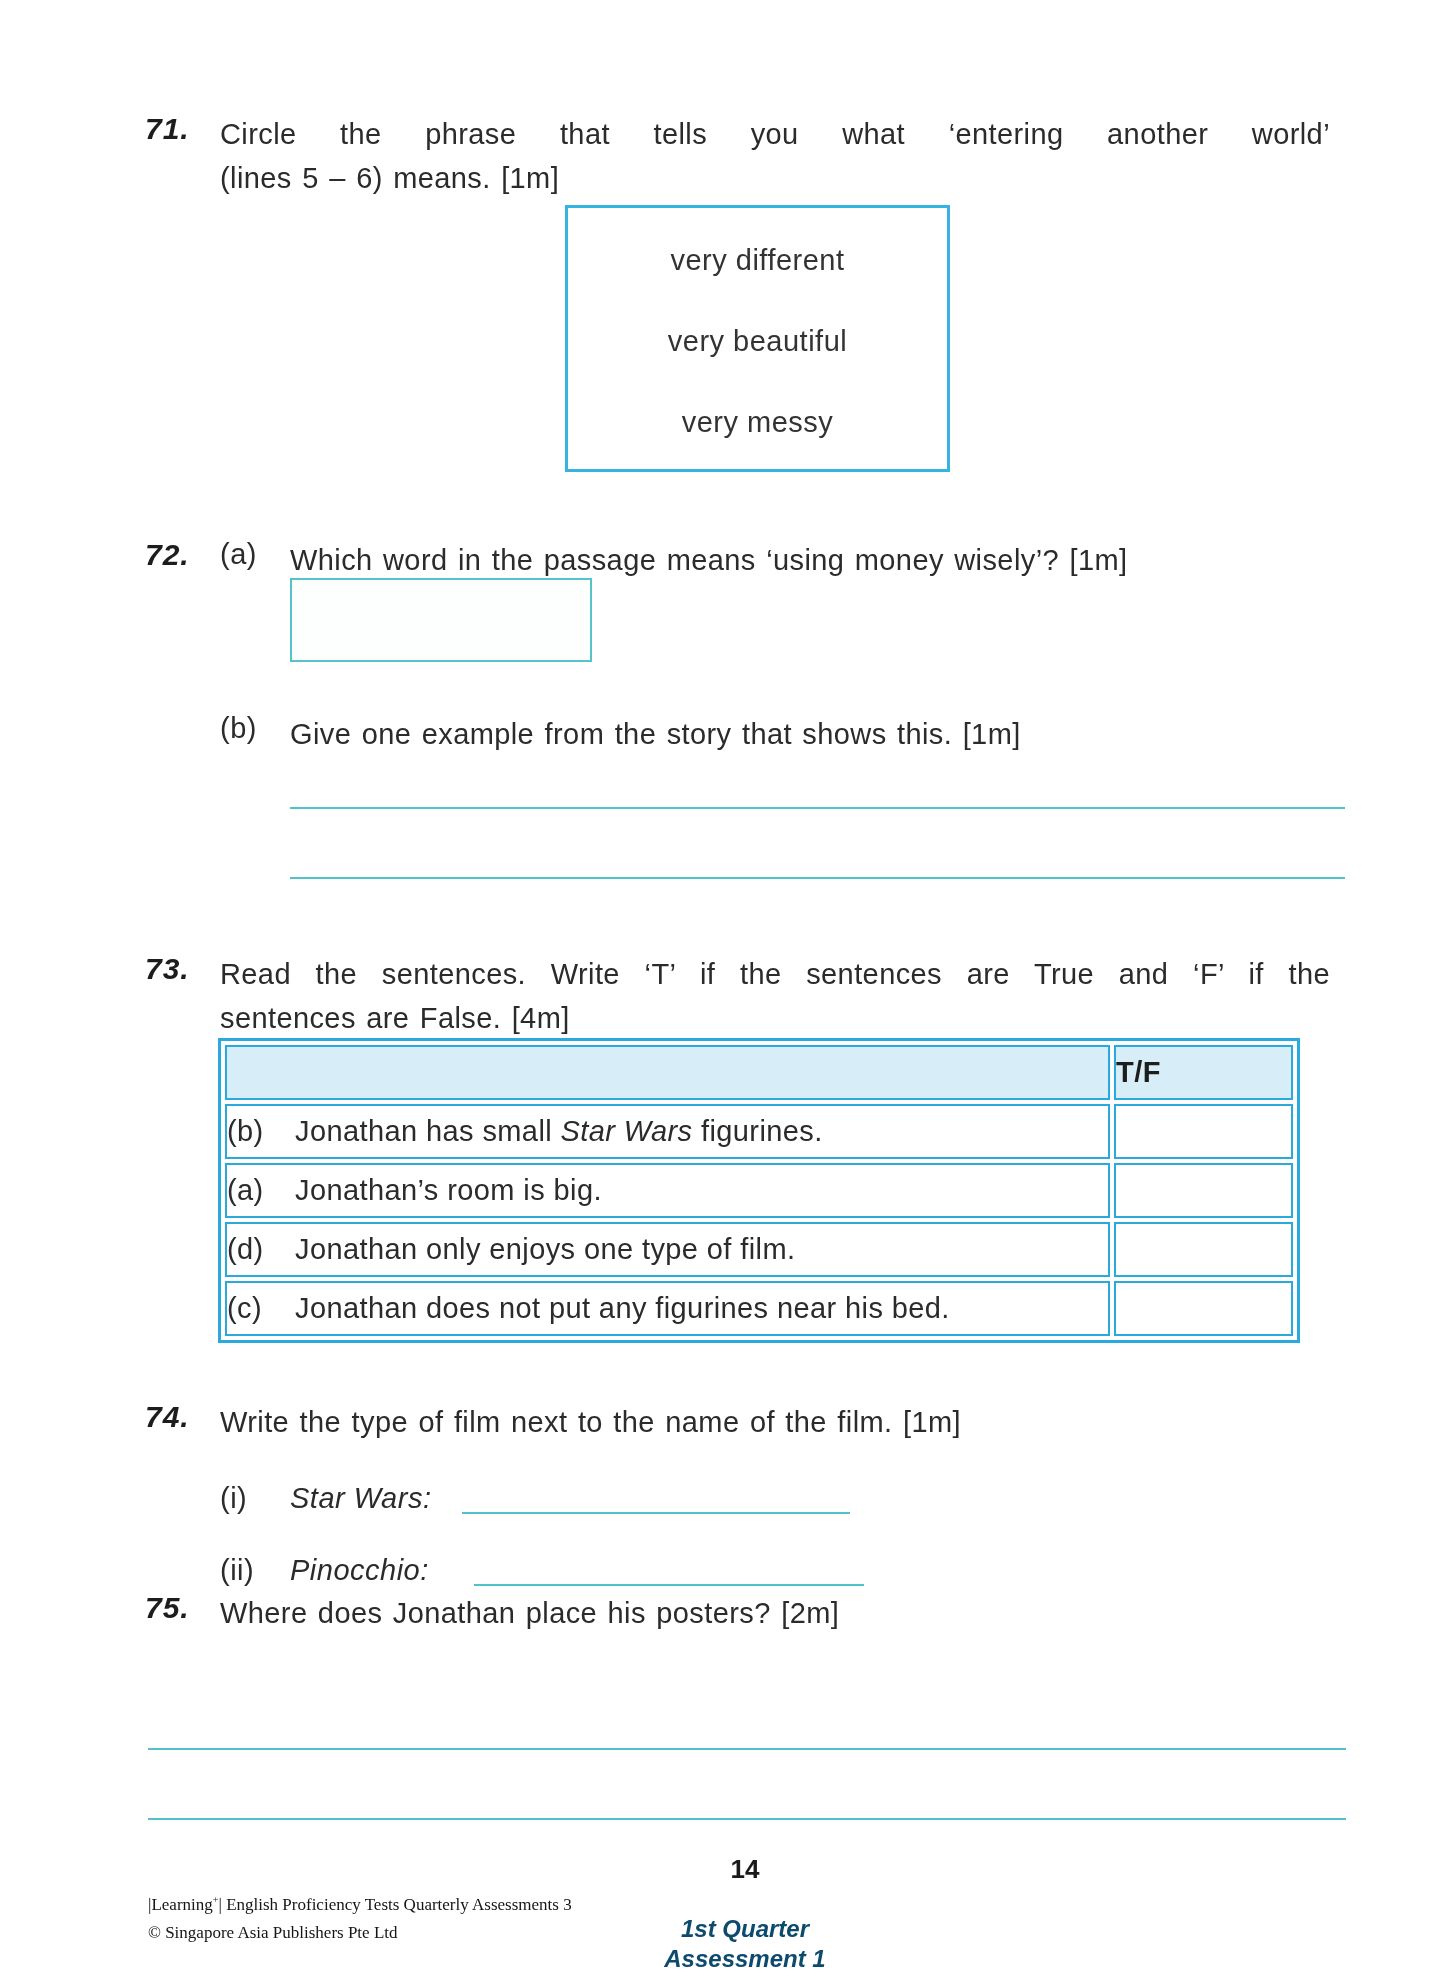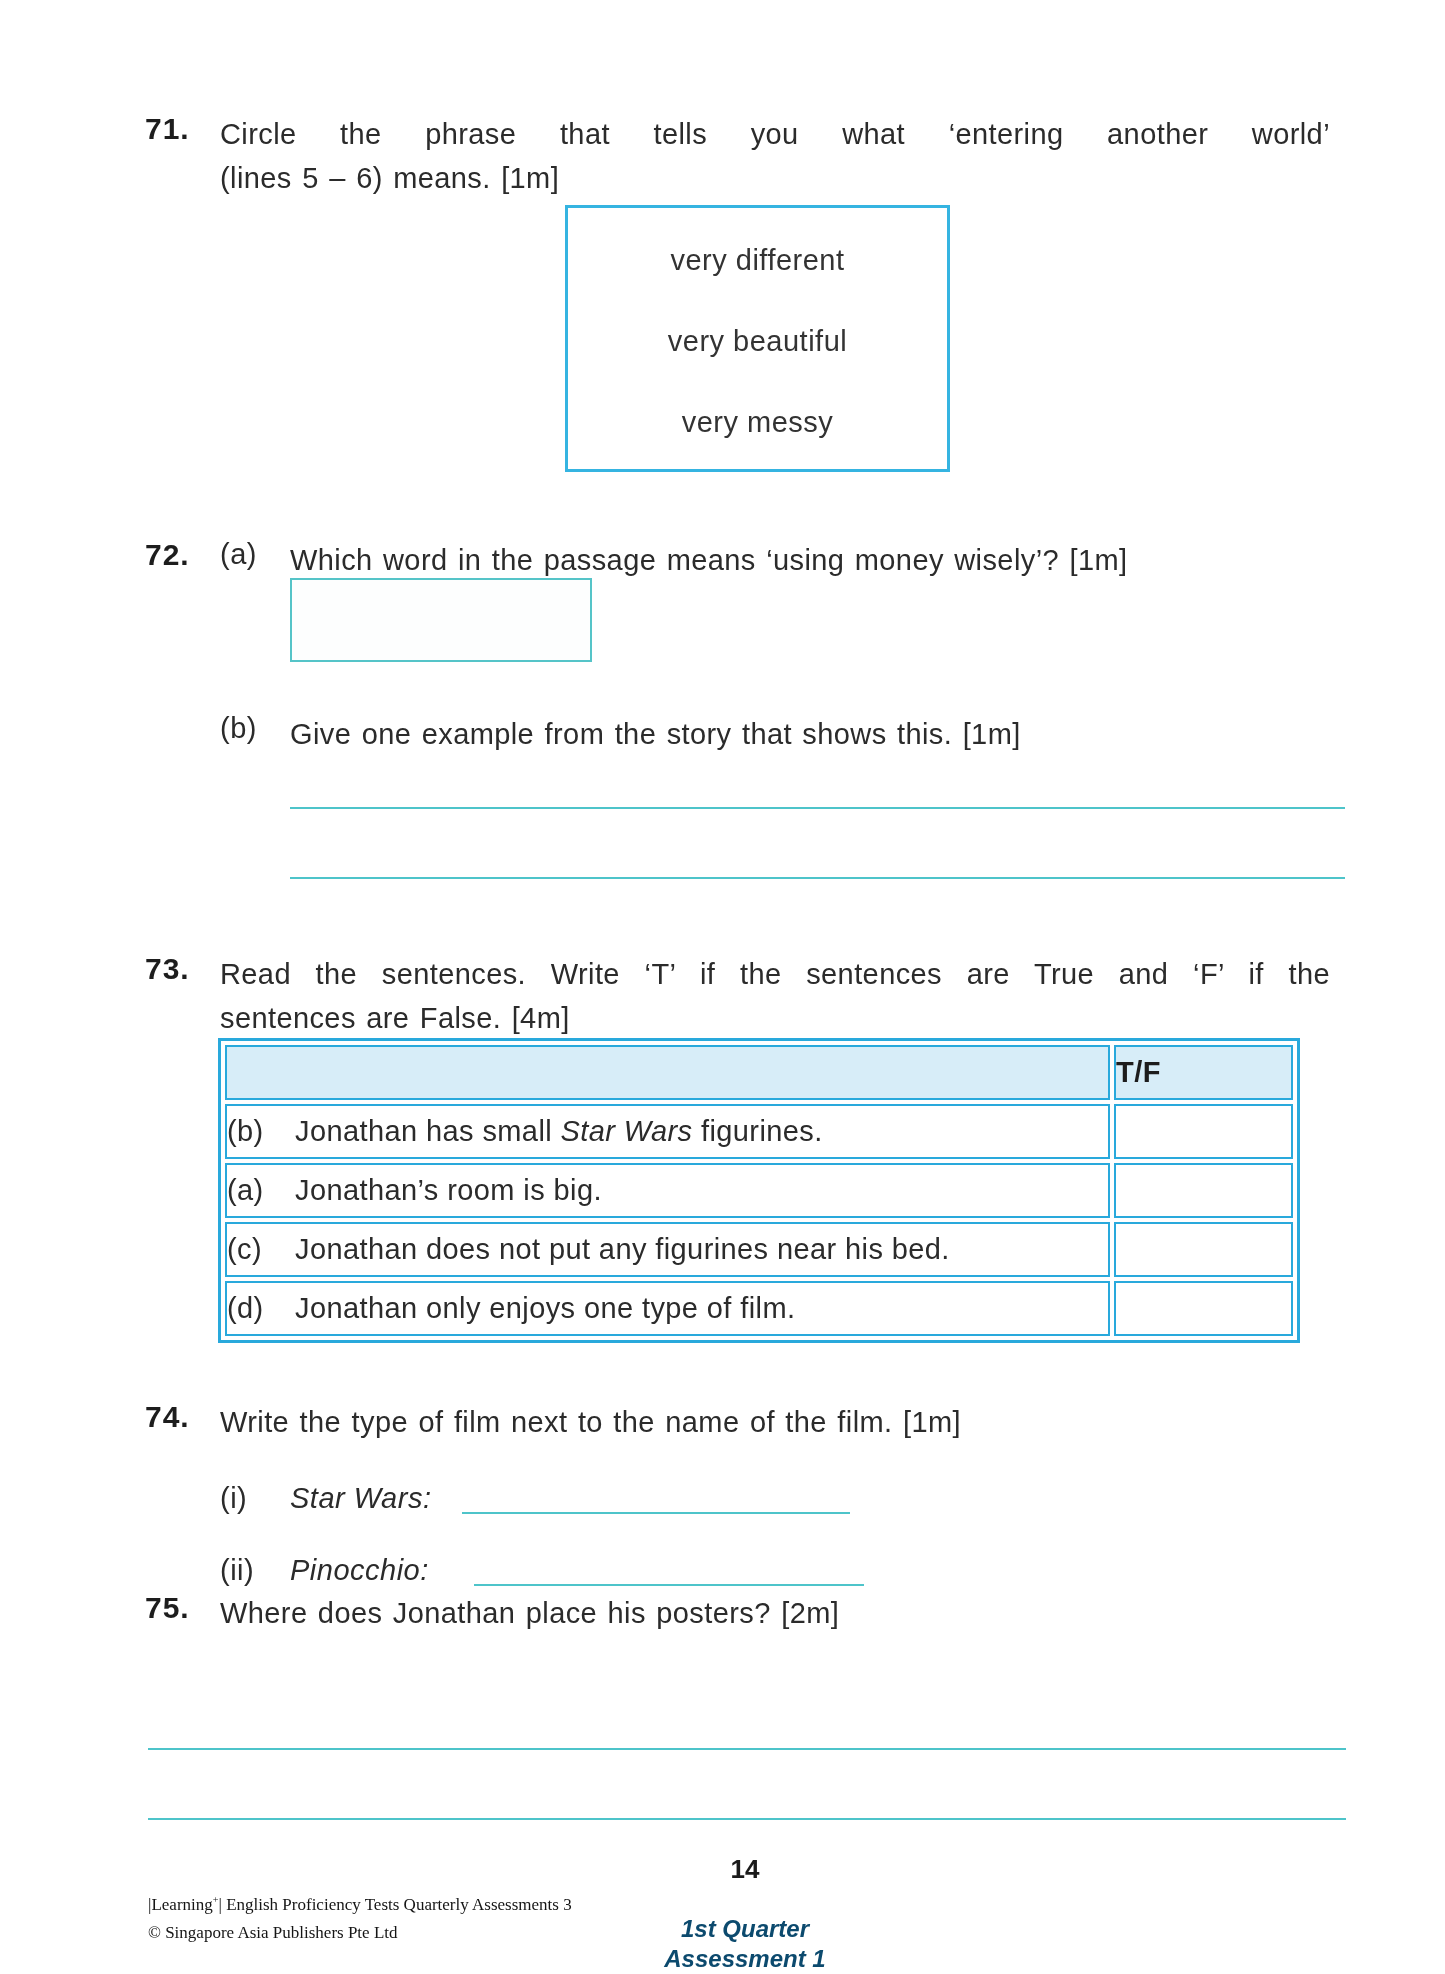--- a/index.html
+++ b/index.html
@@ -2,21 +2,21 @@
 <html><head>
 <meta charset="utf-8">
 <style>
   html,body{margin:0;padding:0;background:#ffffff;}
   .page{
     position:relative;width:1445px;height:1974px;background:#ffffff;
     font-family:"Liberation Sans",sans-serif;color:#2b2b2b;overflow:hidden;
   }
   
   .q{position:absolute;left:145px;display:flex;align-items:flex-start;}
-  .qnum{font-weight:bold;font-size:30px;width:75px;flex-shrink:0;color:#1d1d1d;letter-spacing:1px;}
+  .qnum{font-weight:bold;font-size:30px;width:75px;flex-shrink:0;color:#1d1d1d;letter-spacing:1px;font-style:italic;}
   .sublabel{font-size:29px;width:70px;flex-shrink:0;letter-spacing:0.5px;}
   .qtext{font-size:29px;letter-spacing:0.4px;word-spacing:2px;line-height:44px;width:1110px;}
   .qline{white-space:nowrap;}
   .jl{text-align:justify;text-align-last:justify;}
   .single{white-space:nowrap;}
   
   .options-box{
     position:absolute;left:565px;top:205px;width:385px;height:267px;box-sizing:border-box;
     border:3px solid #35b4e1;display:flex;flex-direction:column;align-items:center;
     justify-content:space-between;padding:36px 0 30px 0;
@@ -103,25 +103,25 @@
     <tbody>
       <tr>
         <td class="stmt"><span class="rowlabel">(b)</span><span><span>Jonathan has small </span><span style="font-style: italic;">Star Wars</span><span> figurines.</span></span></td>
         <td></td>
       </tr>
       <tr>
         <td class="stmt"><span class="rowlabel">(a)</span><span><span>Jonathan’s room is big.</span></span></td>
         <td></td>
       </tr>
       <tr>
-        <td class="stmt"><span class="rowlabel">(c)</span><span><span>Jonathan does not put any figurines near his bed.</span></span></td>
+        <td class="stmt"><span class="rowlabel">(d)</span><span><span>Jonathan only enjoys one type of film.</span></span></td>
         <td></td>
       </tr>
       <tr>
-        <td class="stmt"><span class="rowlabel">(d)</span><span><span>Jonathan only enjoys one type of film.</span></span></td>
+        <td class="stmt"><span class="rowlabel">(c)</span><span><span>Jonathan does not put any figurines near his bed.</span></span></td>
         <td></td>
       </tr>
     </tbody>
   </table>
 
   <div class="q" style="top:1400px;">
     <div class="qnum">74.</div>
     <div class="qtext single">Write the type of film next to the name of the film. [1m]</div>
   </div>
 

